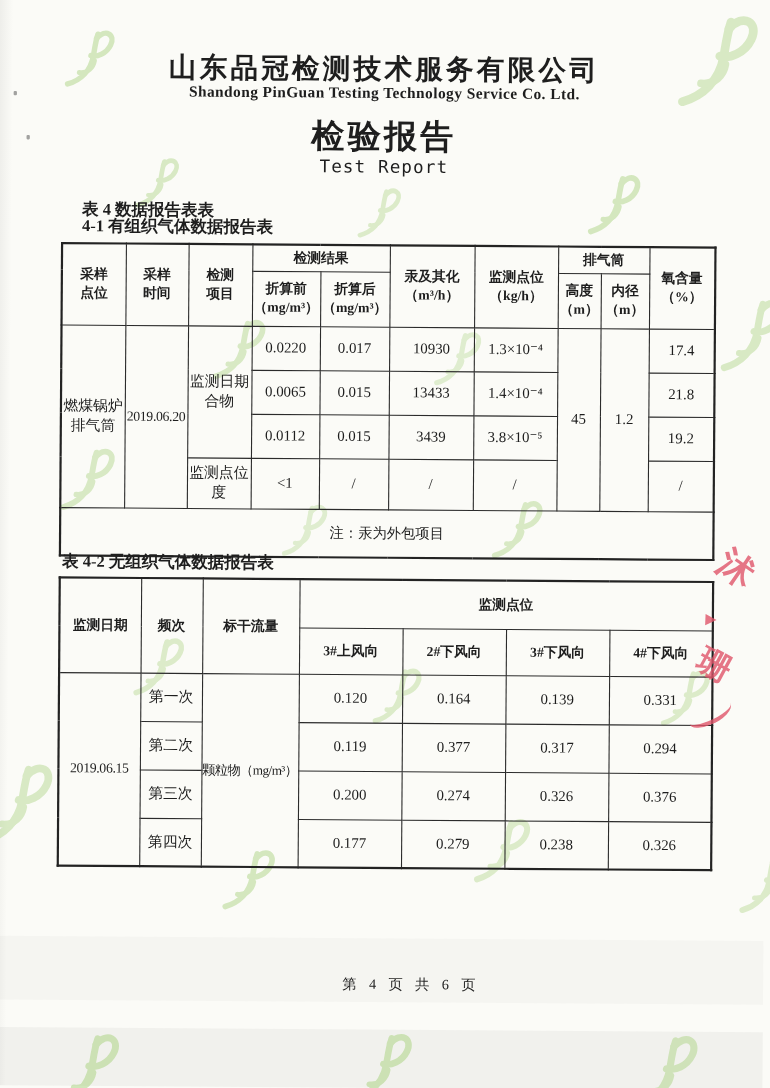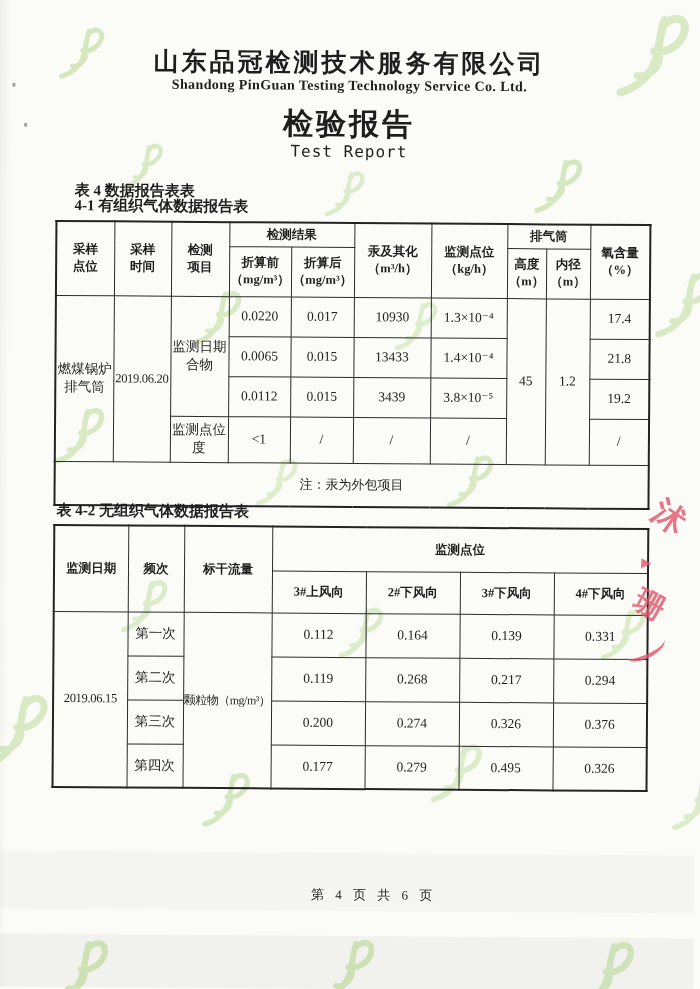--- a/index.html
+++ b/index.html
@@ -265,44 +265,44 @@
     <tr style="height:42px">
       <th>3#上风向</th>
       <th>2#下风向</th>
       <th>3#下风向</th>
       <th>4#下风向</th>
     </tr>
     <tr style="height:44px">
       <td rowspan="4" class="num-tight">2019.06.15</td>
       <td>第一次</td>
       <td rowspan="4" class="nowrap-cell">颗粒物（mg/m³）</td>
-      <td>0.112</td>
+      <td>0.120</td>
       <td>0.164</td>
       <td>0.139</td>
       <td>0.331</td>
     </tr>
     <tr style="height:44px">
       <td>第二次</td>
       <td>0.119</td>
-      <td>0.268</td>
-      <td>0.217</td>
+      <td>0.377</td>
+      <td>0.317</td>
       <td>0.294</td>
     </tr>
     <tr style="height:44px">
       <td>第三次</td>
       <td>0.200</td>
       <td>0.274</td>
       <td>0.326</td>
       <td>0.376</td>
     </tr>
     <tr style="height:44px">
       <td>第四次</td>
       <td>0.177</td>
       <td>0.279</td>
-      <td>0.495</td>
+      <td>0.238</td>
       <td>0.326</td>
     </tr>
   </tbody>
     </table>
 
   <div class="footer">第 4 页 共 6 页</div>
 
   <div class="stamp">
     <span class="g1">沭</span>
     <span class="g2">►</span>

